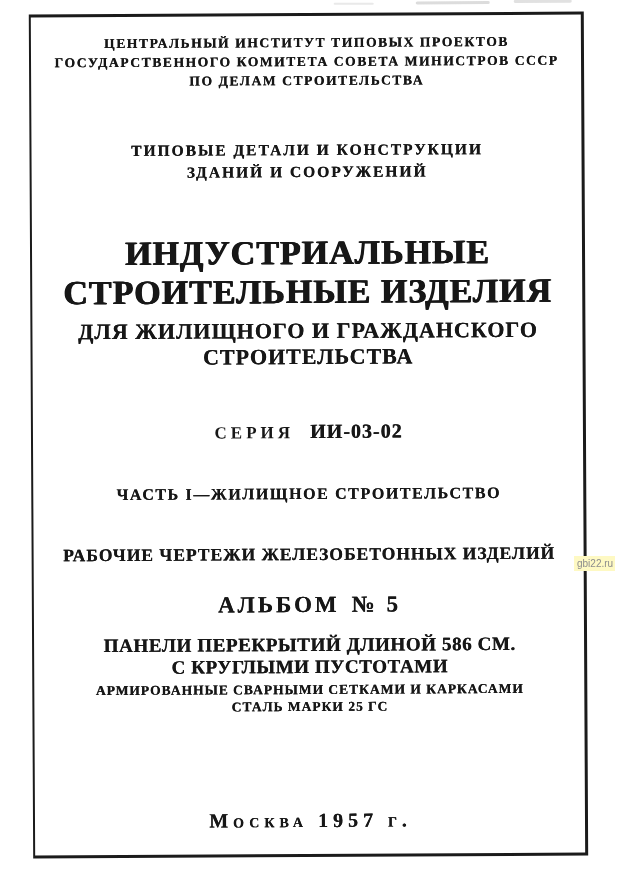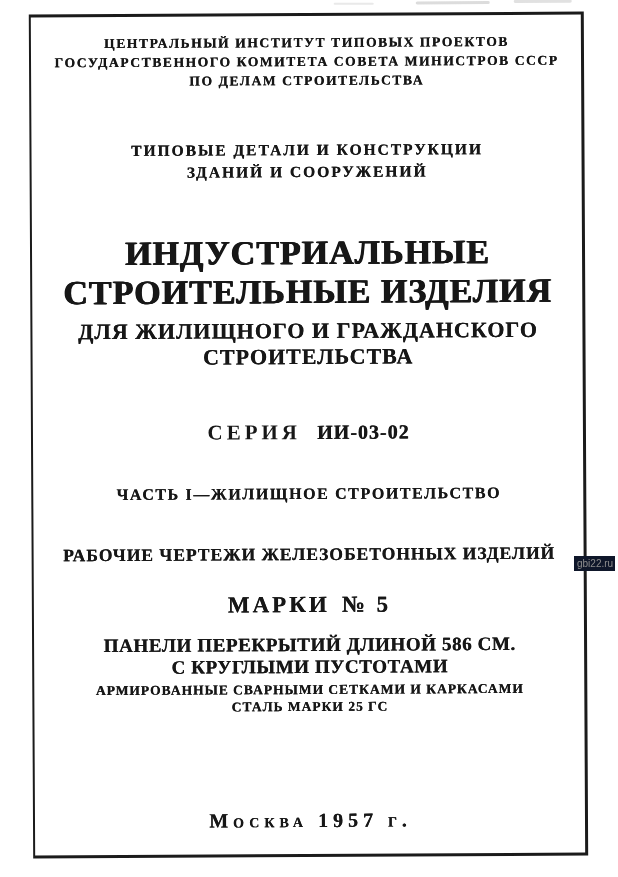--- a/index.html
+++ b/index.html
@@ -82,21 +82,21 @@
   }
   
   .series {
     top: 420px;
     display: flex;
     justify-content: center;
     align-items: baseline;
     gap: 16px;
   }
   .series .label {
-    font-size: 21px;
+    font-size: 17px;
     letter-spacing: 4px;
     font-weight: 600;
     text-align: right;
   }
   .series .code {
     font-size: 20px;
     font-weight: 700;
     letter-spacing: 1px;
     text-shadow: 0.5px 0 currentColor;
   }
@@ -156,21 +156,21 @@
     text-shadow: 0.2px 0 currentColor;
   }
   
   .watermark {
     position: absolute;
     left: 574px;
     top: 556px;
     font-family: "Liberation Sans", sans-serif;
     font-size: 10px;
     color: #8d8d8d;
-    background: #0f172a;
+    background: #fef9c3;
     padding: 2px 2px 2px 3px;
     line-height: 11px;
     z-index: 3;
     white-space: nowrap;
   }
   
   .smudge {
     position: absolute;
     background: #9a9a9a;
     border-radius: 2px;
@@ -215,21 +215,21 @@
     <div class="tb series">
       <span class="label">СЕРИЯ</span>
       <span class="code">ИИ-03-02</span>
     </div>
 
     <div class="tb part">ЧАСТЬ I—ЖИЛИЩНОЕ СТРОИТЕЛЬСТВО</div>
 
     <div class="tb drawings">РАБОЧИЕ ЧЕРТЕЖИ ЖЕЛЕЗОБЕТОННЫХ ИЗДЕЛИЙ</div>
 
     <div class="tb album">
-      <span>МАРКИ</span>
+      <span>АЛЬБОМ</span>
       <span>№ 5</span>
     </div>
 
     <div class="tb panel">
       <div>ПАНЕЛИ ПЕРЕКРЫТИЙ ДЛИНОЙ 586 СМ.</div>
       <div>С КРУГЛЫМИ ПУСТОТАМИ</div>
     </div>
 
     <div class="tb reinf">
       <div>АРМИРОВАННЫЕ СВАРНЫМИ СЕТКАМИ И КАРКАСАМИ</div>

